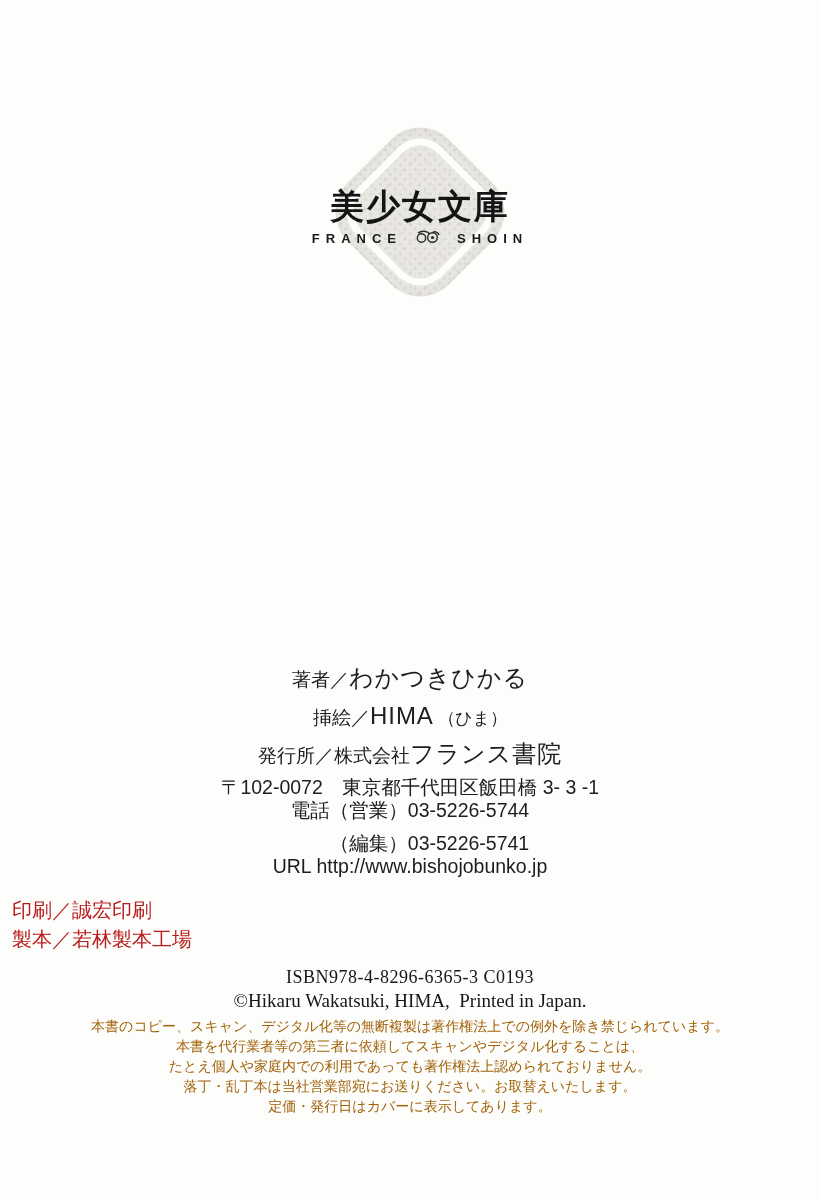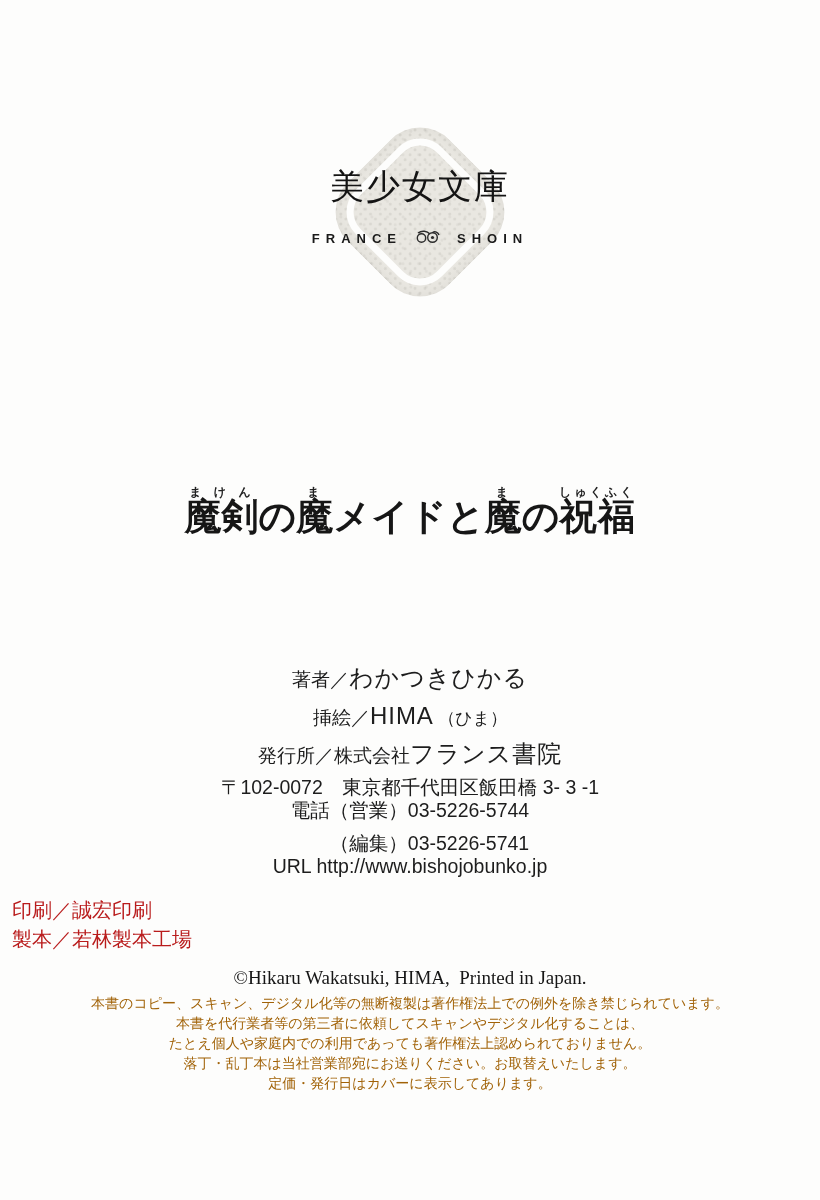--- a/index.html
+++ b/index.html
@@ -23,22 +23,22 @@
     background-size:7px 7px, 11px 11px;
     background-position:0 0, 3px 5px;
     border-radius:42px;
     box-shadow:inset 0 0 14px rgba(0,0,0,0.05);
   }
   .logo-shape::after {
     content:""; position:absolute; inset:11px;
     border:7px solid #fdfdfc; border-radius:31px;
   }
   .logo-title {
-    position:absolute; top:52px; left:0; width:100%; text-align:center;
-    font-size:34px; font-weight:400; letter-spacing:2px; color:#141414;
+    position:absolute; top:72px; left:0; width:100%; text-align:center;
+    font-size:34px; font-weight:700; letter-spacing:2px; color:#141414;
   }
   .logo-sub {
     position:absolute; top:117px; left:0; width:100%;
     display:flex; justify-content:center; align-items:center; gap:16px;
     font-size:13px; font-weight:600; letter-spacing:6px; color:#1a1a1a;
   }
   .logo-sub svg { flex:0 0 auto; margin-left:-4px; }
 
   
   .book-title {
@@ -94,21 +94,20 @@
             <path d="M4 4 C 8 1, 13 2, 16 5"></path>
             <path d="M18.5 3.5 C 21 2, 24 3, 25 6"></path>
           </g>
           <circle cx="18.5" cy="8.5" r="1.6" fill="#2a2a2a"></circle>
         </svg>
       </span>
       <span>SHOIN</span>
     </div>
   </div>
 
-  <div class="book-title"><ruby><span>魔剣</span><rt>まけん</rt></ruby><span>の</span><ruby><span>魔</span><rt>ま</rt></ruby><span>メイドと</span><ruby><span>魔</span><rt>ま</rt></ruby><span>の</span><ruby><span>祝福</span><rt>しゅくふく</rt></ruby></div>
 
   <div class="credits">
     <div class="credit-line">
       <span class="credit-label">著者／</span><span class="credit-name">わかつきひかる</span>
     </div>
     <div class="credit-line">
       <span class="credit-label">挿絵／</span><span class="credit-name">HIMA</span> <span class="credit-note">（ひま）</span>
     </div>
     <div class="credit-line">
       <span class="credit-label">発行所／株式会社</span><span class="credit-name">フランス書院</span>
@@ -123,20 +122,21 @@
     </div>
     <div class="pub-line">URL http://www.bishojobunko.jp</div>
   </div>
 
   <div class="production">
     <div class="pub-line">印刷／誠宏印刷</div>
     <div class="pub-line">製本／若林製本工場</div>
   </div>
 
   <div class="colophon">
+    <div class="isbn-line">ISBN978-4-8296-6365-3 C0193</div>
     <div class="copyright-line">©Hikaru Wakatsuki, HIMA,  Printed in Japan.</div>
     <div class="legal">
       <div>本書のコピー、スキャン、デジタル化等の無断複製は著作権法上での例外を除き禁じられています。</div>
       <div>本書を代行業者等の第三者に依頼してスキャンやデジタル化することは、</div>
       <div>たとえ個人や家庭内での利用であっても著作権法上認められておりません。</div>
       <div>落丁・乱丁本は当社営業部宛にお送りください。お取替えいたします。</div>
       <div>定価・発行日はカバーに表示してあります。</div>
     </div>
   </div>
 

